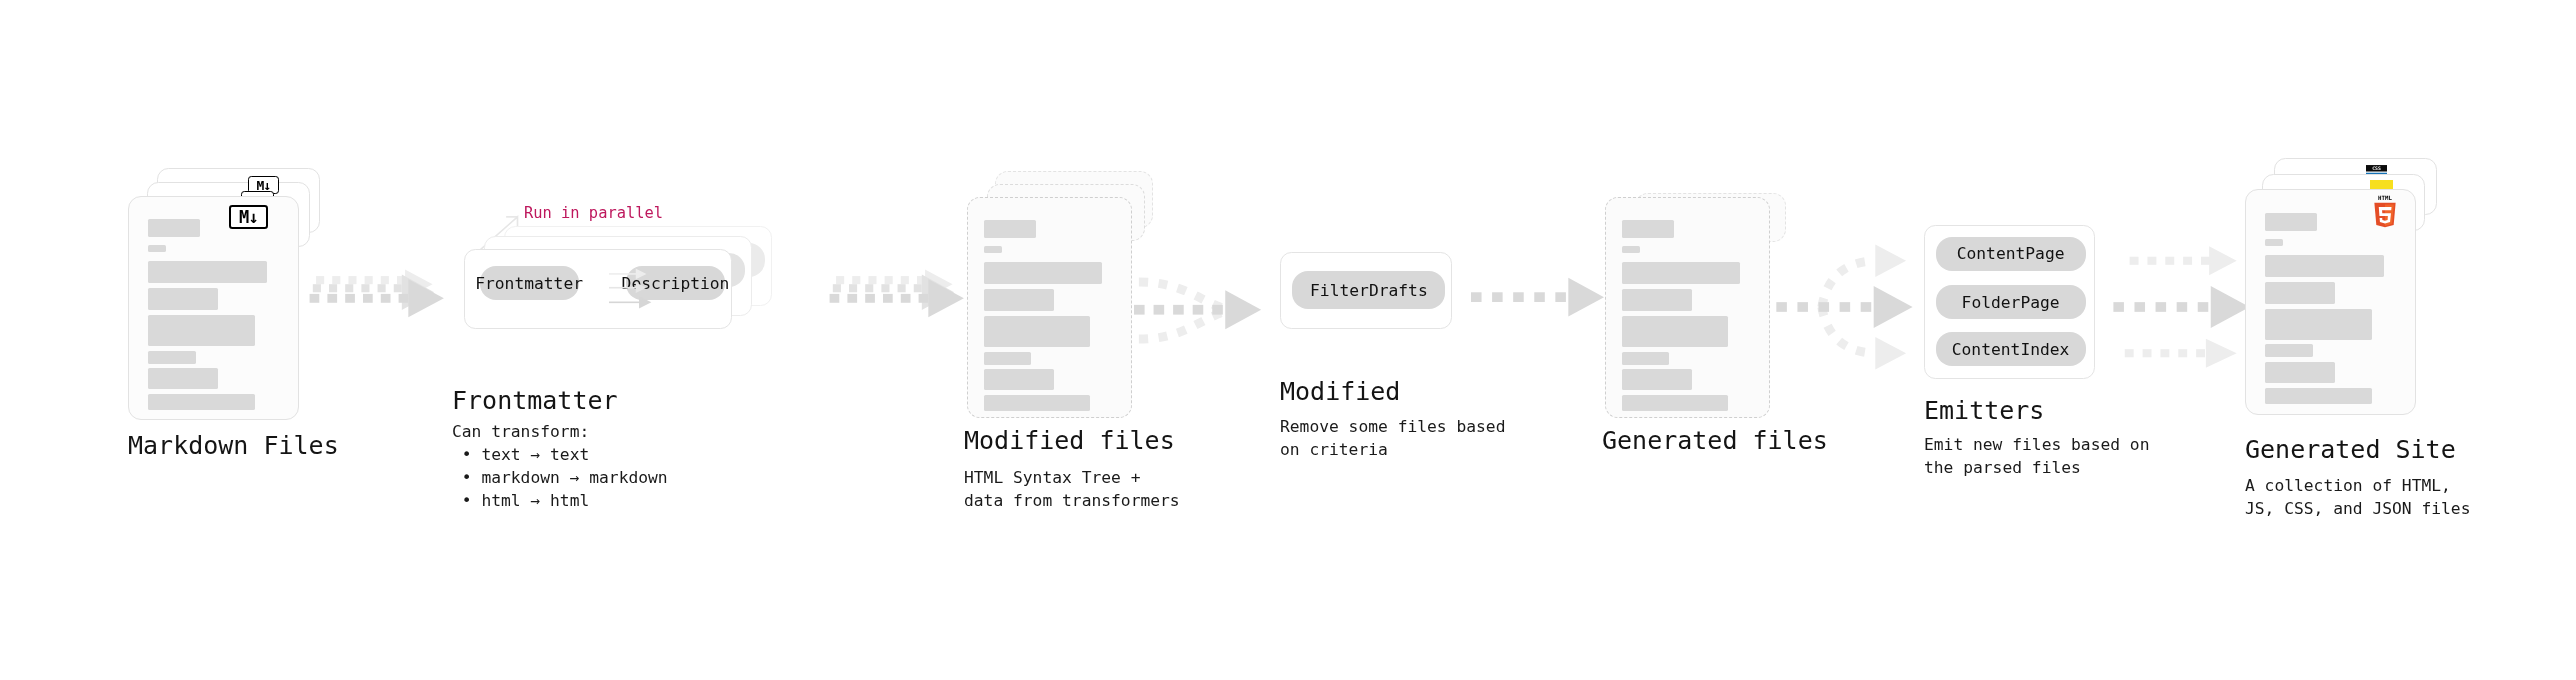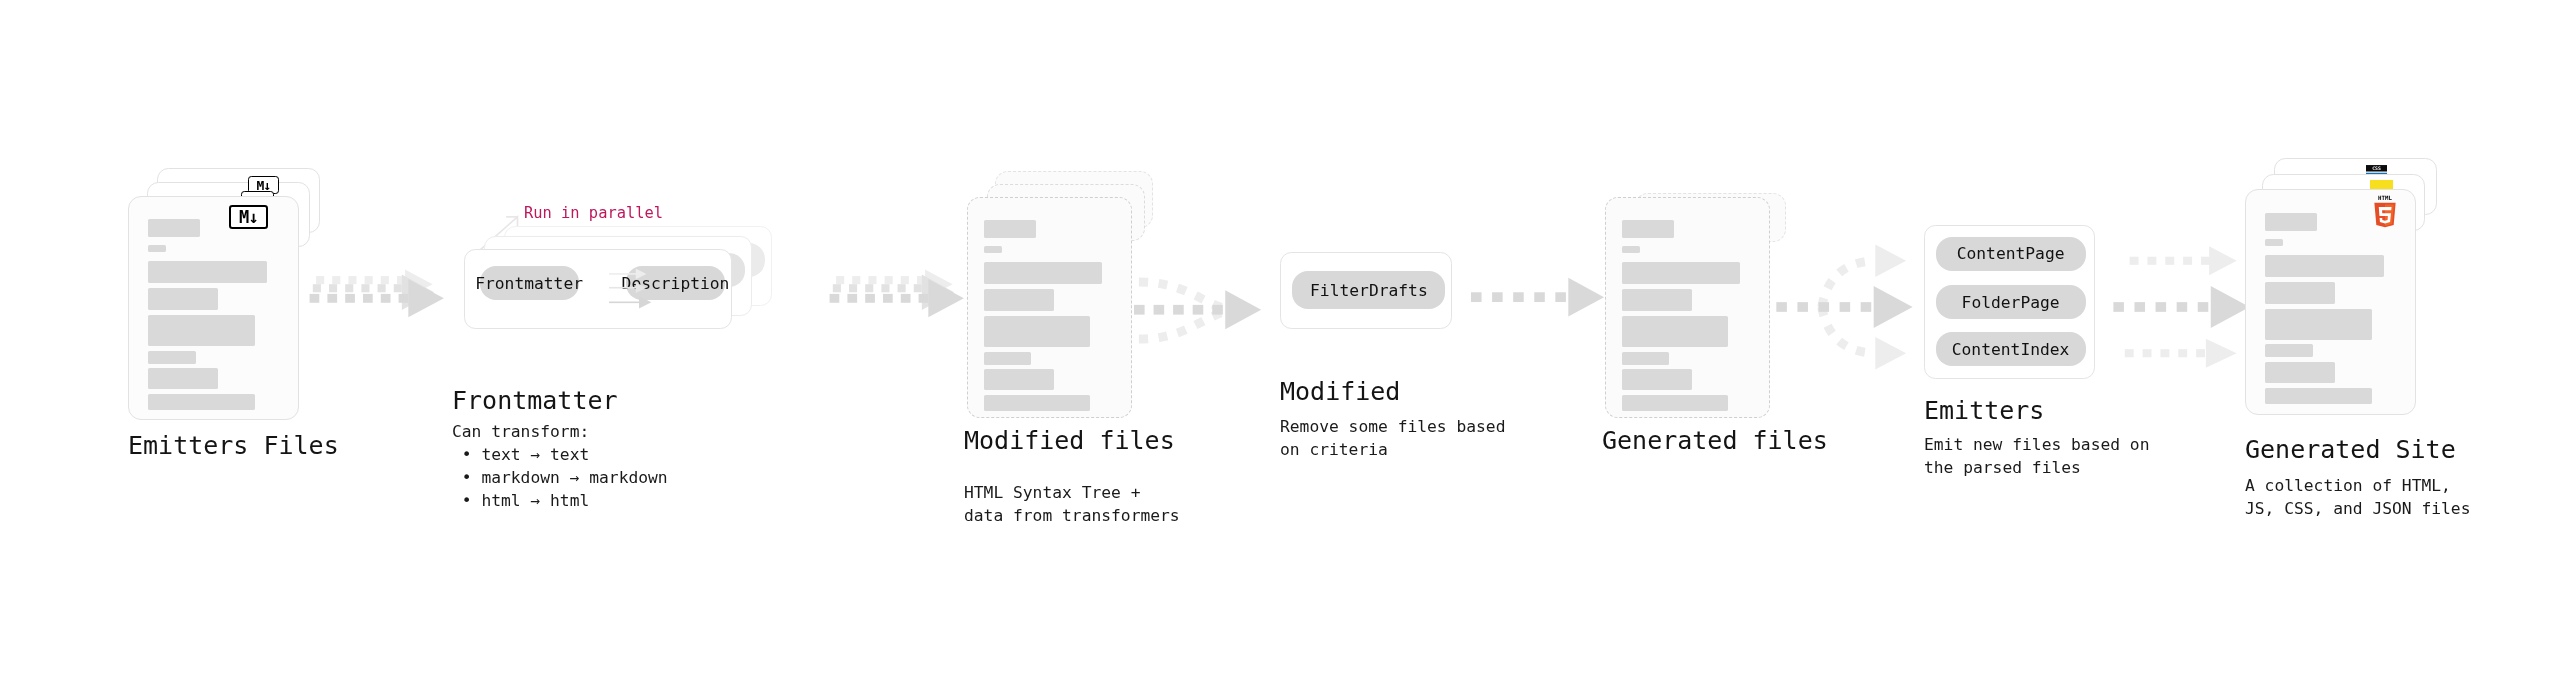--- a/index.html
+++ b/index.html
@@ -148,21 +148,21 @@
       <div class="bar" style="left:18.7px; top:118px; width:107px; height:31px;"></div>
       <div class="bar" style="left:18.7px; top:154px; width:48px;  height:13px;"></div>
       <div class="bar" style="left:18.7px; top:171px; width:70px;  height:21px;"></div>
       <div class="bar" style="left:18.7px; top:197px; width:107px; height:16.3px;"></div>
     </div>
 
     <div class="md-badge" style="left:229px; top:205px; width:39px; height:24.4px; font-size:17px;">
       <span>M↓</span>
     </div>
 
-    <div class="stage-title abs" style="left:128px; top:431px;">Emitters Files</div>
+    <div class="stage-title abs" style="left:128px; top:431px;">Markdown Files</div>
   </div>
 
   <svg class="abs" width="163" height="89" style="left:309px; top:268px;" viewBox="0 0 200 110">
     <g fill="#ededed">
       <rect x="8" y="10" width="10" height="10"></rect>
         <rect x="28" y="10" width="10" height="10"></rect>
       <rect x="48" y="10" width="10" height="10"></rect>
         <rect x="68" y="10" width="10" height="10"></rect>
       <rect x="88" y="10" width="10" height="10"></rect>
         <rect x="108" y="10" width="10" height="10"></rect>
@@ -274,21 +274,21 @@
       <div class="bar" style="left:16.3px; top:48px;  width:18px;  height:6.5px;"></div>
       <div class="bar" style="left:16.3px; top:64px;  width:118px; height:22px;"></div>
       <div class="bar" style="left:16.3px; top:91px; width:70px;  height:22px;"></div>
       <div class="bar" style="left:16.3px; top:118px; width:106px; height:31px;"></div>
       <div class="bar" style="left:16.3px; top:154px; width:47px;  height:13px;"></div>
       <div class="bar" style="left:16.3px; top:171px; width:70px;  height:21px;"></div>
       <div class="bar" style="left:16.3px; top:197px; width:106px; height:16.3px;"></div>
     </div>
 
     <div class="stage-title abs" style="left:964px; top:426px;">Modified files</div>
-    <div class="stage-desc abs" style="left:964px; top:466px;margin-top:15px;"><span>HTML Syntax Tree +
+    <div class="stage-desc abs" style="left:964px; top:466px;"><span>HTML Syntax Tree +
 data from transformers</span></div>
   </div>
 
   <svg class="abs" width="163" height="98" style="left:1134px; top:264px;" viewBox="0 0 200 120">
     <g stroke="#ededed" stroke-width="11" fill="none" stroke-dasharray="11 13" stroke-linecap="butt">
       <path d="M 6 22 C 60 22, 80 45, 112 55"></path>
       <path d="M 6 92 C 60 92, 80 68, 112 58"></path>
     </g>
     <g fill="#d9d9d9">
       <rect x="0" y="50" width="13" height="12"></rect>

